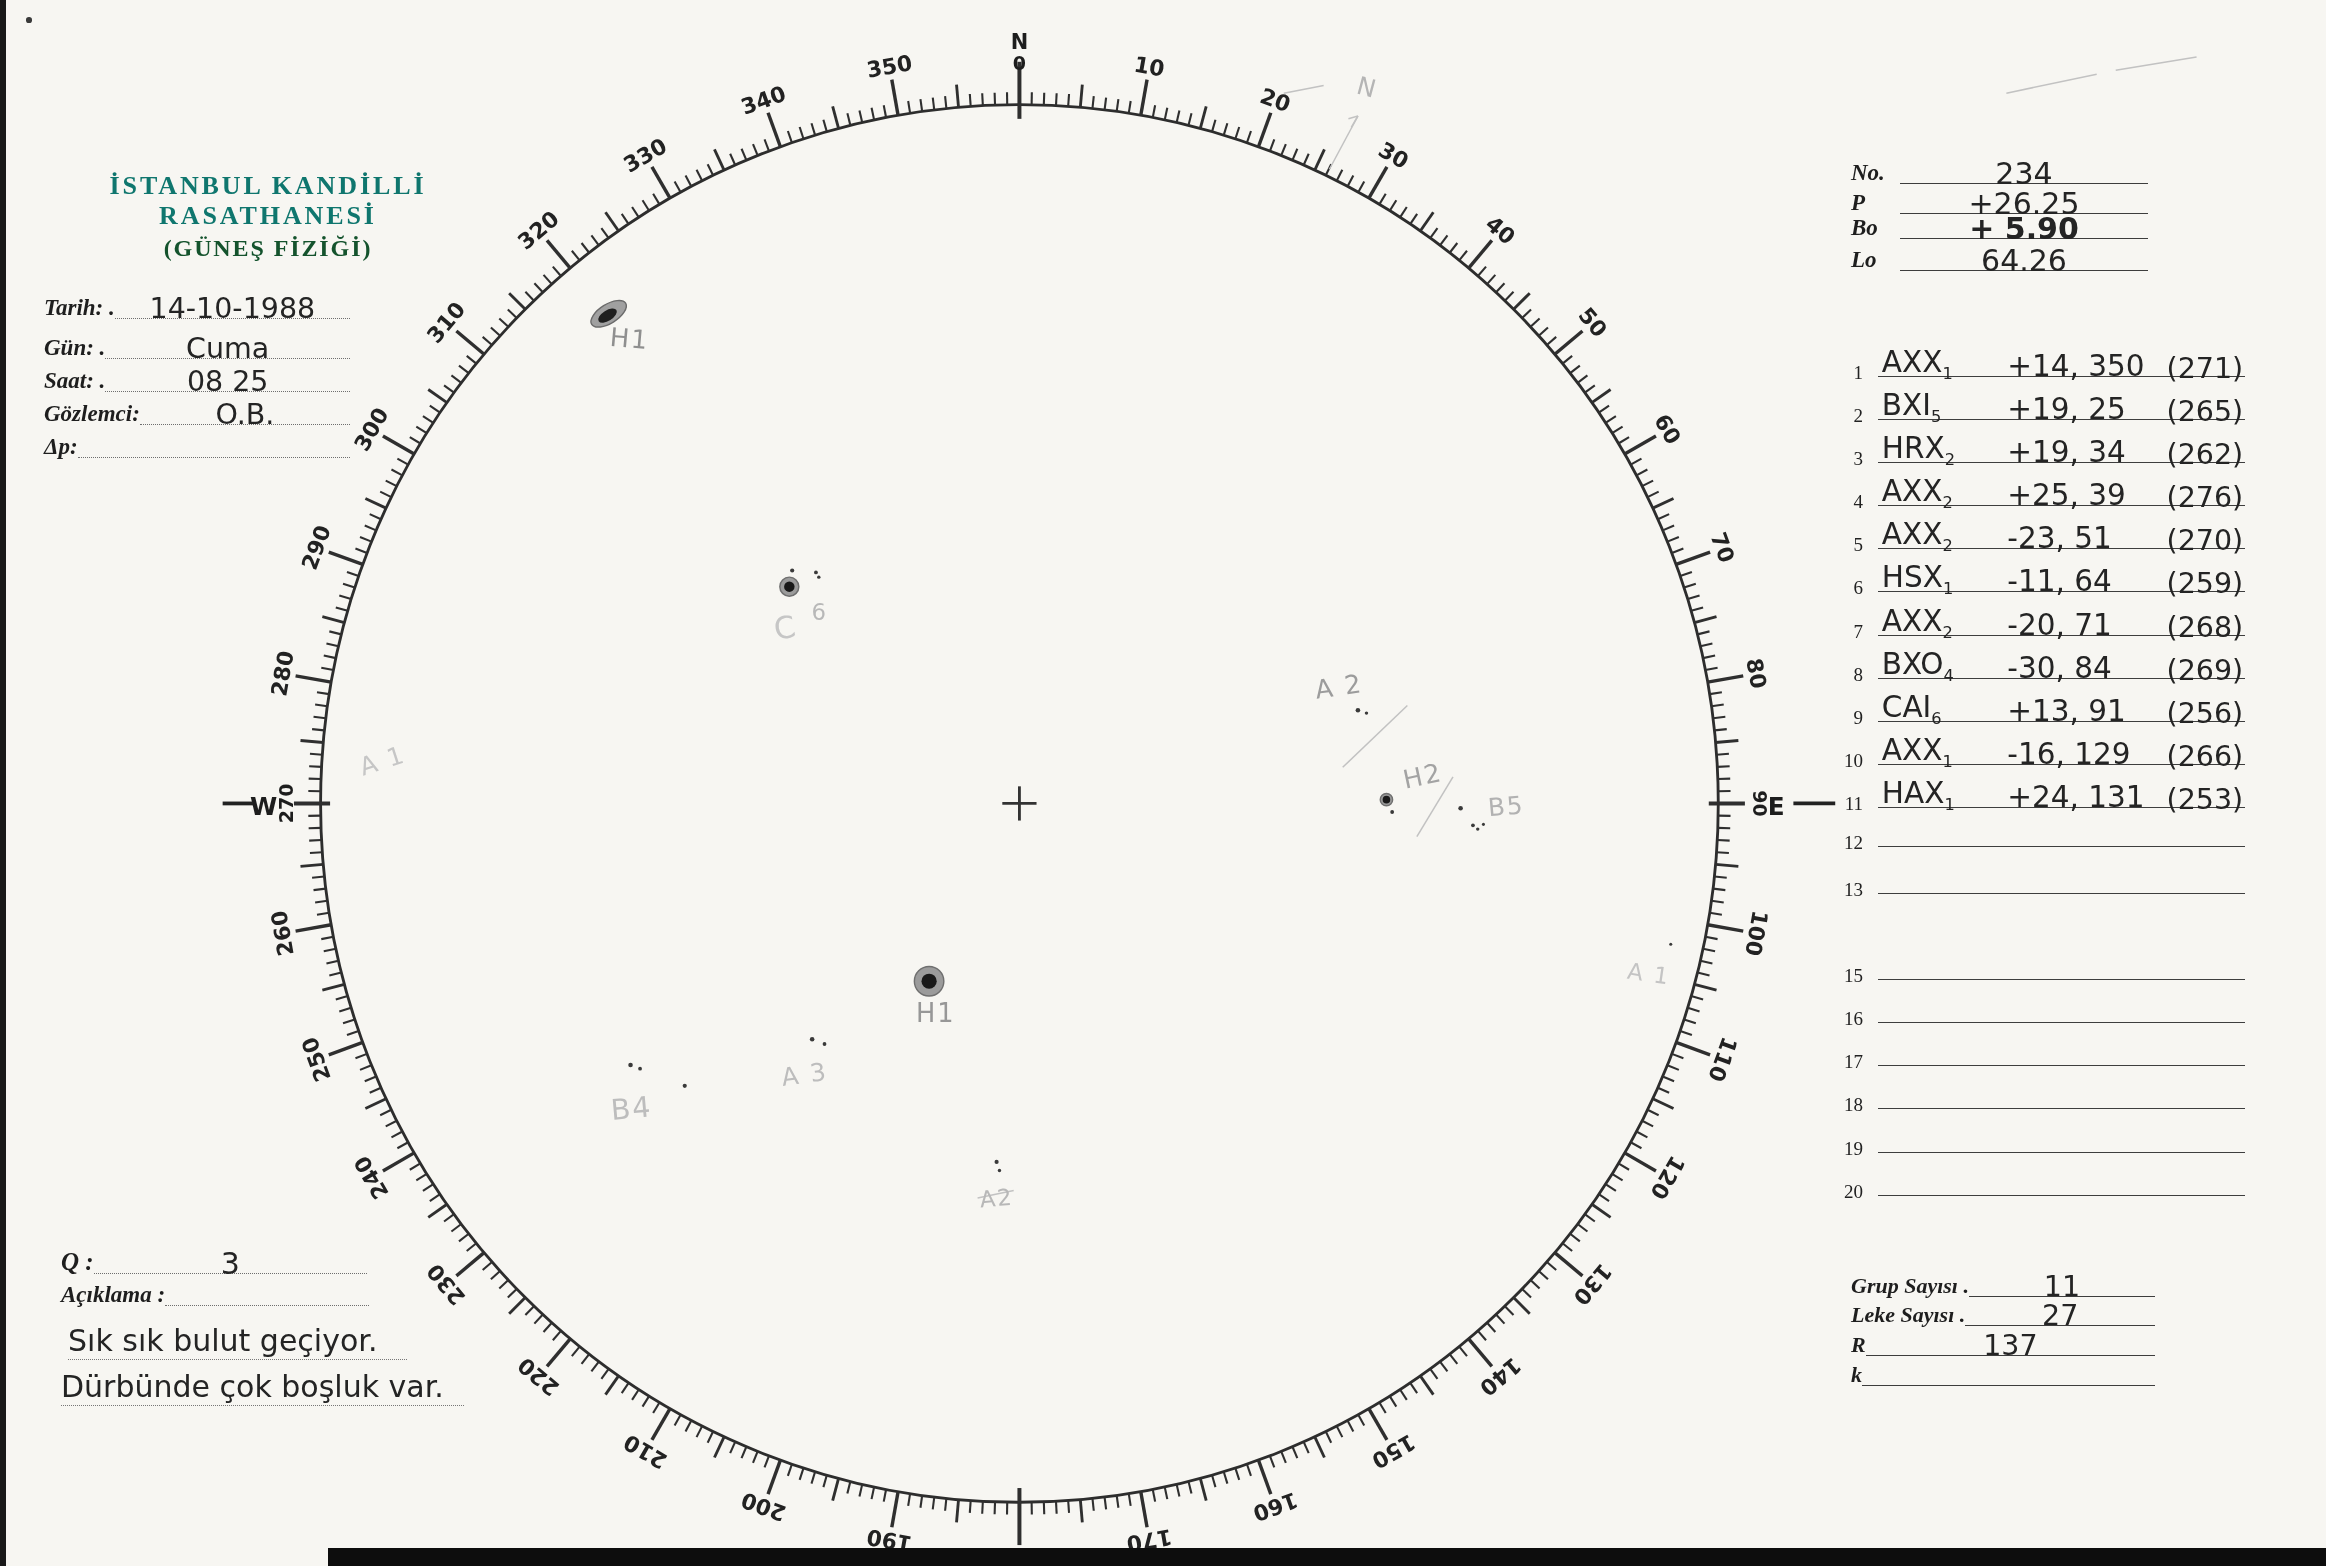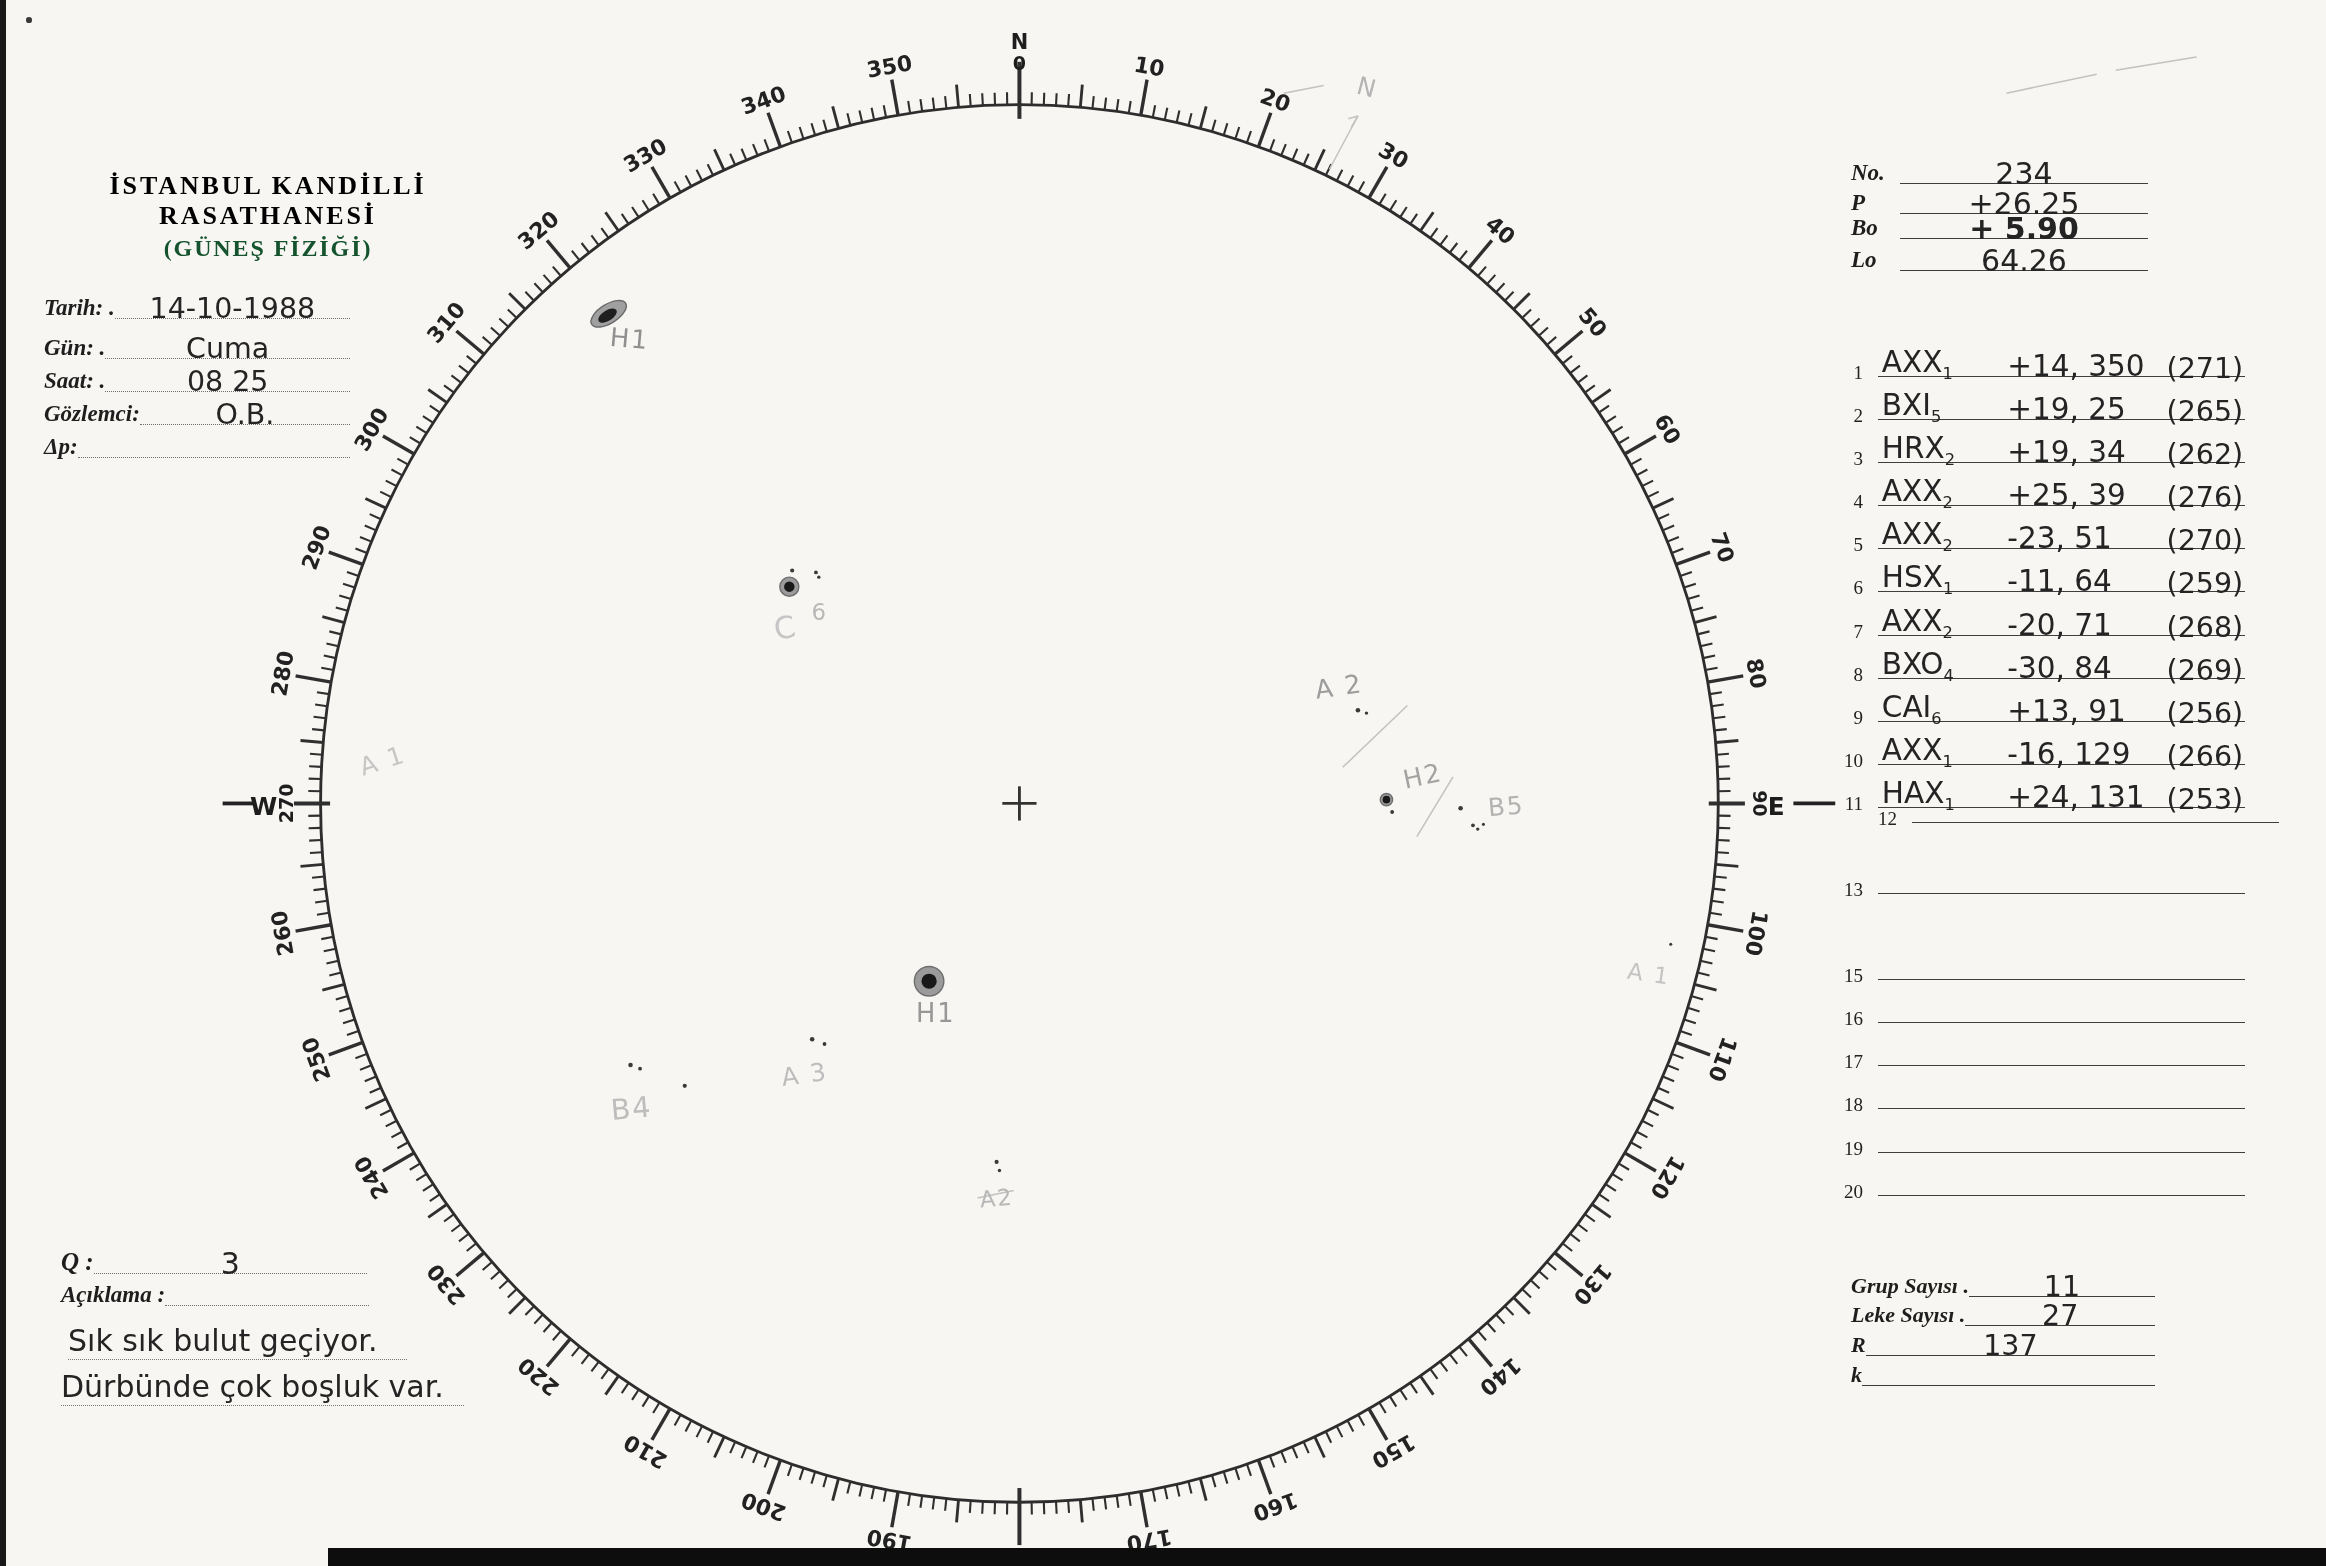--- a/index.html
+++ b/index.html
@@ -2,21 +2,21 @@
 <html style="font-size:15px"><head>
 <meta charset="utf-8">
 <style>
   html,body{margin:0;padding:0;background:#d9d8d4;}
   #page{position:relative;width:2326px;height:1566px;background:#f7f6f2;overflow:hidden;
         font-family:"Liberation Sans",sans-serif;}
   svg{position:absolute;left:0;top:0;z-index:1;}
   .plabel{font-family:"Liberation Serif",serif;font-style:italic;font-weight:700;color:#1e1e1e;white-space:pre;}
   .hw{font-family:"DejaVu Sans",sans-serif;color:#242424;}
   .title-block{left:36px;top:171px;width:464px;text-align:center;z-index:3;position:absolute;}
-  .title1{font-family:"Liberation Serif",serif;font-weight:700;font-size:26px;letter-spacing:2.9px;color:#000000;}
+  .title1{font-family:"Liberation Serif",serif;font-weight:700;font-size:26px;letter-spacing:2.9px;color:#0f766e;}
   .title2{font-family:"Liberation Serif",serif;font-weight:700;font-size:24px;letter-spacing:1.9px;color:#14532d;margin-top:3.8px;}
   .prow{position:absolute;display:flex;align-items:flex-end;z-index:3;}
   .prow .lbl{font-size:23px;line-height:1;}
   .prow .fill{flex:1;display:flex;justify-content:center;align-items:flex-end;height:100%;}
   .prow.dotted .fill{border-bottom:1.9px dotted #6e6e6e;align-items:flex-end;}
   .prow.solid .fill{border-bottom:1.9px solid #3d3d3d;}
   .prow .val{font-size:28.5px;line-height:1;margin-bottom:-5.7px;}
   .note{position:absolute;z-index:3;border-bottom:1.9px dotted #777;font-size:30px;line-height:1.1;padding-bottom:1.9px;}
   #obs-layer{position:absolute;left:1838px;top:339px;width:409px;height:885px;z-index:3;}
   .obs-row{position:absolute;left:0;width:409px;height:38px;}
@@ -634,21 +634,21 @@
         </div>
       </div>
       <div class="obs-row" style="top: 431px;">
         <span class="obs-num">11</span>
         <div class="obs-line">
           <span class="obs-type hw">HAX<sub>1</sub></span>
           <span class="obs-val hw">+24, 131</span>
           <span class="obs-paren hw">(253)</span>
         </div>
       </div>
-      <div class="obs-row" style="top: 446px; margin-left: 34px;">
+      <div class="obs-row" style="top: 470px;">
         <span class="obs-num">12</span>
         <div class="obs-line"></div>
       </div>
       <div class="obs-row" style="top: 517px;">
         <span class="obs-num">13</span>
         <div class="obs-line"></div>
       </div>
       <div class="obs-row" style="top: 603px;">
         <span class="obs-num">15</span>
         <div class="obs-line"></div>

